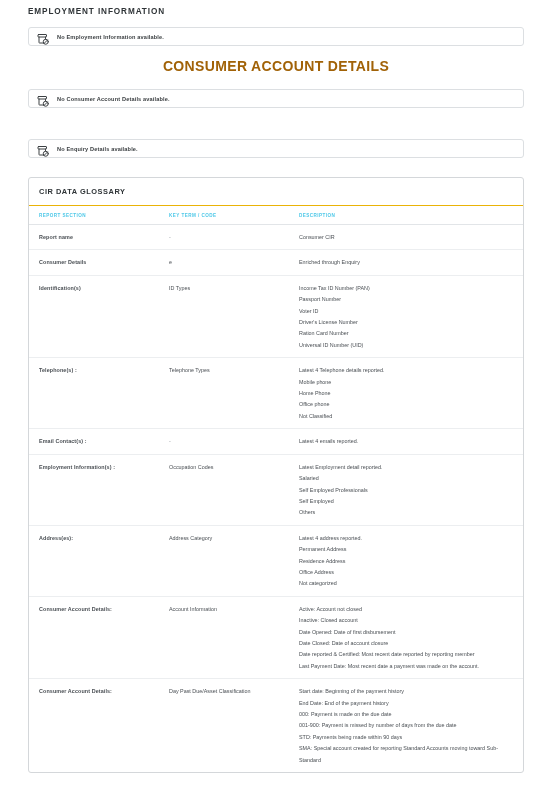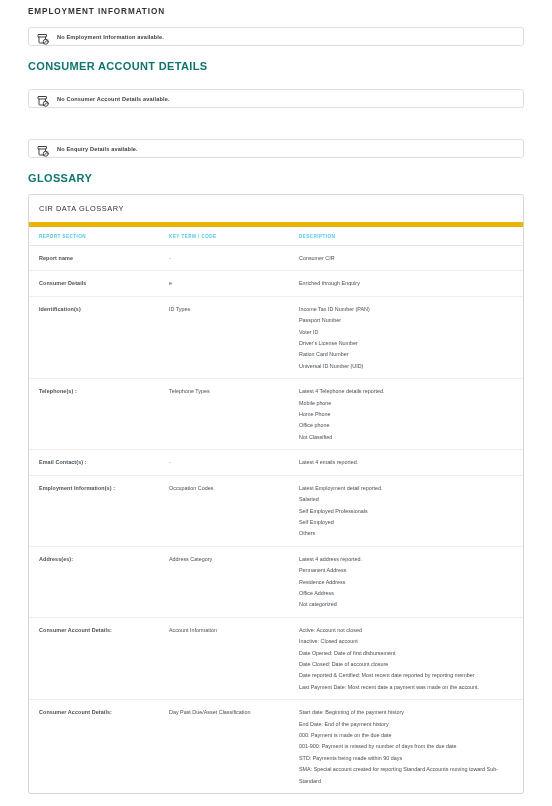--- a/index.html
+++ b/index.html
@@ -17,26 +17,27 @@
   .h-sub {
     font-size: 8.2px;
     font-weight: bold;
     letter-spacing: 0.9px;
     color: #2f3437;
     margin: 0;
     padding-top: 6px;
     line-height: 12px;
   }
   .h-main {
-    font-size: 11px;
+    font-size: 14px;
     font-weight: bold;
     letter-spacing: 0.35px;
-    color: #0f766e;
+    color: #a16207;
     margin: 0;
     line-height: 17px;
+    text-align: center;
   }
   .gap-a { height: 9px; }
   .gap-b { height: 12px; }
   .gap-c { height: 7px; }
   .gap-d { height: 14px; }
   .gap-e { height: 10px; }
 
   
   .alert {
     border: 1px solid #dcdfe2;
@@ -59,25 +60,25 @@
 
   
   .card {
     border: 1px solid #d4d7da;
     border-radius: 3px;
     background: #ffffff;
     overflow: hidden;
   }
   .card-title {
     font-size: 7.4px;
-    font-weight: normal;
+    font-weight: bold;
     letter-spacing: 0.55px;
     color: #2f3437;
     padding: 9px 10px 8px 10px;
-    border-bottom: 5px solid #eab308;
+    border-bottom: 1px solid #eab308;
     line-height: 10px;
   }
   table.glossary {
     width: 100%;
     border-collapse: collapse;
     table-layout: fixed;
   }
   table.glossary th {
     text-align: left;
     font-size: 4.6px;
@@ -159,21 +160,20 @@
         <path d="M17 8 v4"></path>
         <circle cx="17.5" cy="17.5" r="5"></circle>
         <path d="M14 21 L21 14"></path>
       </svg>
     </span>
     <span class="alert-text">No Enquiry Details available.</span>
   </div>
 
   <div class="gap-b"></div>
 
-  <h2 class="h-main">GLOSSARY</h2>
   <div class="gap-c"></div>
 
   <div class="card">
     <div class="card-title">CIR DATA GLOSSARY</div>
     <table class="glossary">
       <colgroup>
         <col class="col-a">
           <col class="col-b">
           <col class="col-c">
       </colgroup>

